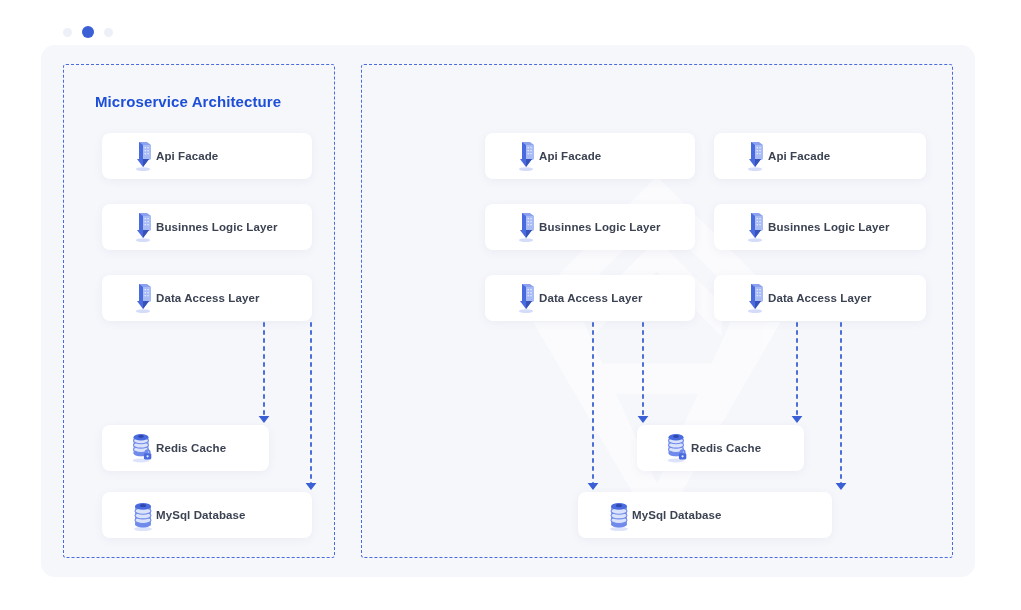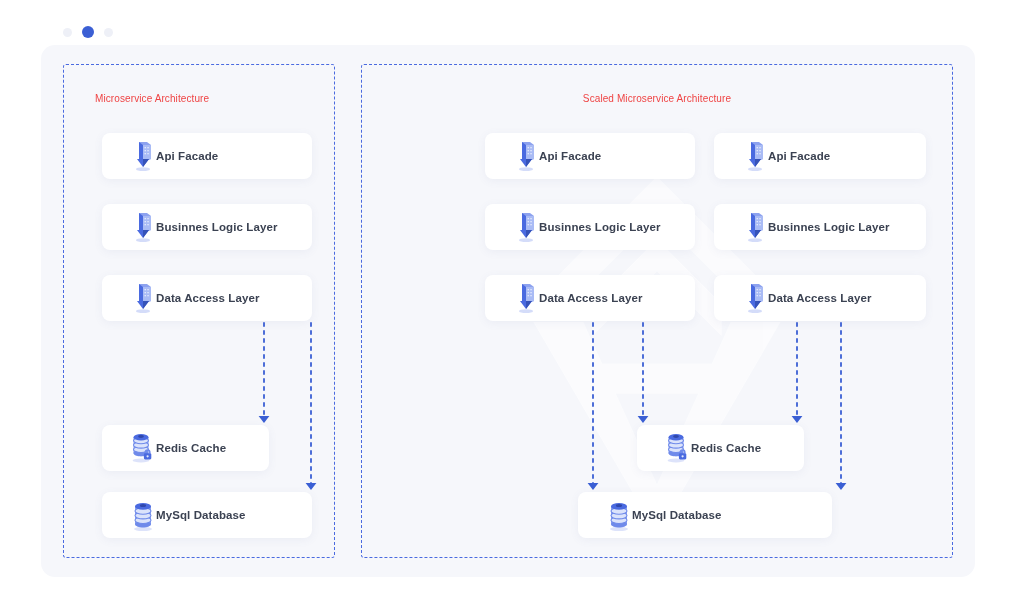--- a/index.html
+++ b/index.html
@@ -58,23 +58,23 @@
     border-radius: 3px;
   }
   #panel-left  { left: 22px;  top: 19px; width: 272px; height: 494px; }
   #panel-right { left: 320px; top: 19px; width: 592px; height: 494px; }
 
   .panel-title {
     position: absolute;
     top: 28px;
     width: 100%;
     text-align: center;
-    font-size: 10px;
-    font-weight: 400;
-    color: #ef4444;
+    font-size: 15px;
+    font-weight: 700;
+    color: #1d4ed8;
     letter-spacing: .1px;
   }
   #panel-left .panel-title { text-align: left; padding-left: 31px; }
 
   
   .watermark {
     position: absolute;
     left: 0; top: 0;
     width: 100%; height: 100%;
     overflow: hidden;
@@ -263,21 +263,20 @@
       <svg class="watermark" viewBox="0 0 592 494" preserveAspectRatio="none">
         <g fill="#ffffff" opacity="0.62">
           <path d="M296 112 L196 212 L196 252 L296 152 L396 252 L396 212 Z"></path>
           <path d="M296 175 L231 240 L231 272 L296 207 L361 272 L361 240 Z"></path>
           <path d="M172 258 L222 258 L300 430 L272 430 Z"></path>
           <path d="M420 258 L370 258 L292 430 L320 430 Z"></path>
           <path d="M236 300 L356 300 L356 330 L236 330 Z"></path>
         </g>
       </svg>
 
-      <div class="panel-title">Scaled Microservice Architecture</div>
       <svg class="wires" id="wires-right">
           <g>
             <line x1="231" y1="258" x2="231" y2="419" stroke="#3b5fd4" stroke-width="1.8" stroke-dasharray="3 5" stroke-linecap="round"></line>
             <path d="M225.6,418 L236.4,418 L231,425 Z" fill="#3b5fd4"></path>
           </g>
           <g>
             <line x1="281" y1="258" x2="281" y2="352" stroke="#3b5fd4" stroke-width="1.8" stroke-dasharray="3 5" stroke-linecap="round"></line>
             <path d="M275.6,351 L286.4,351 L281,358 Z" fill="#3b5fd4"></path>
           </g>
           <g>

